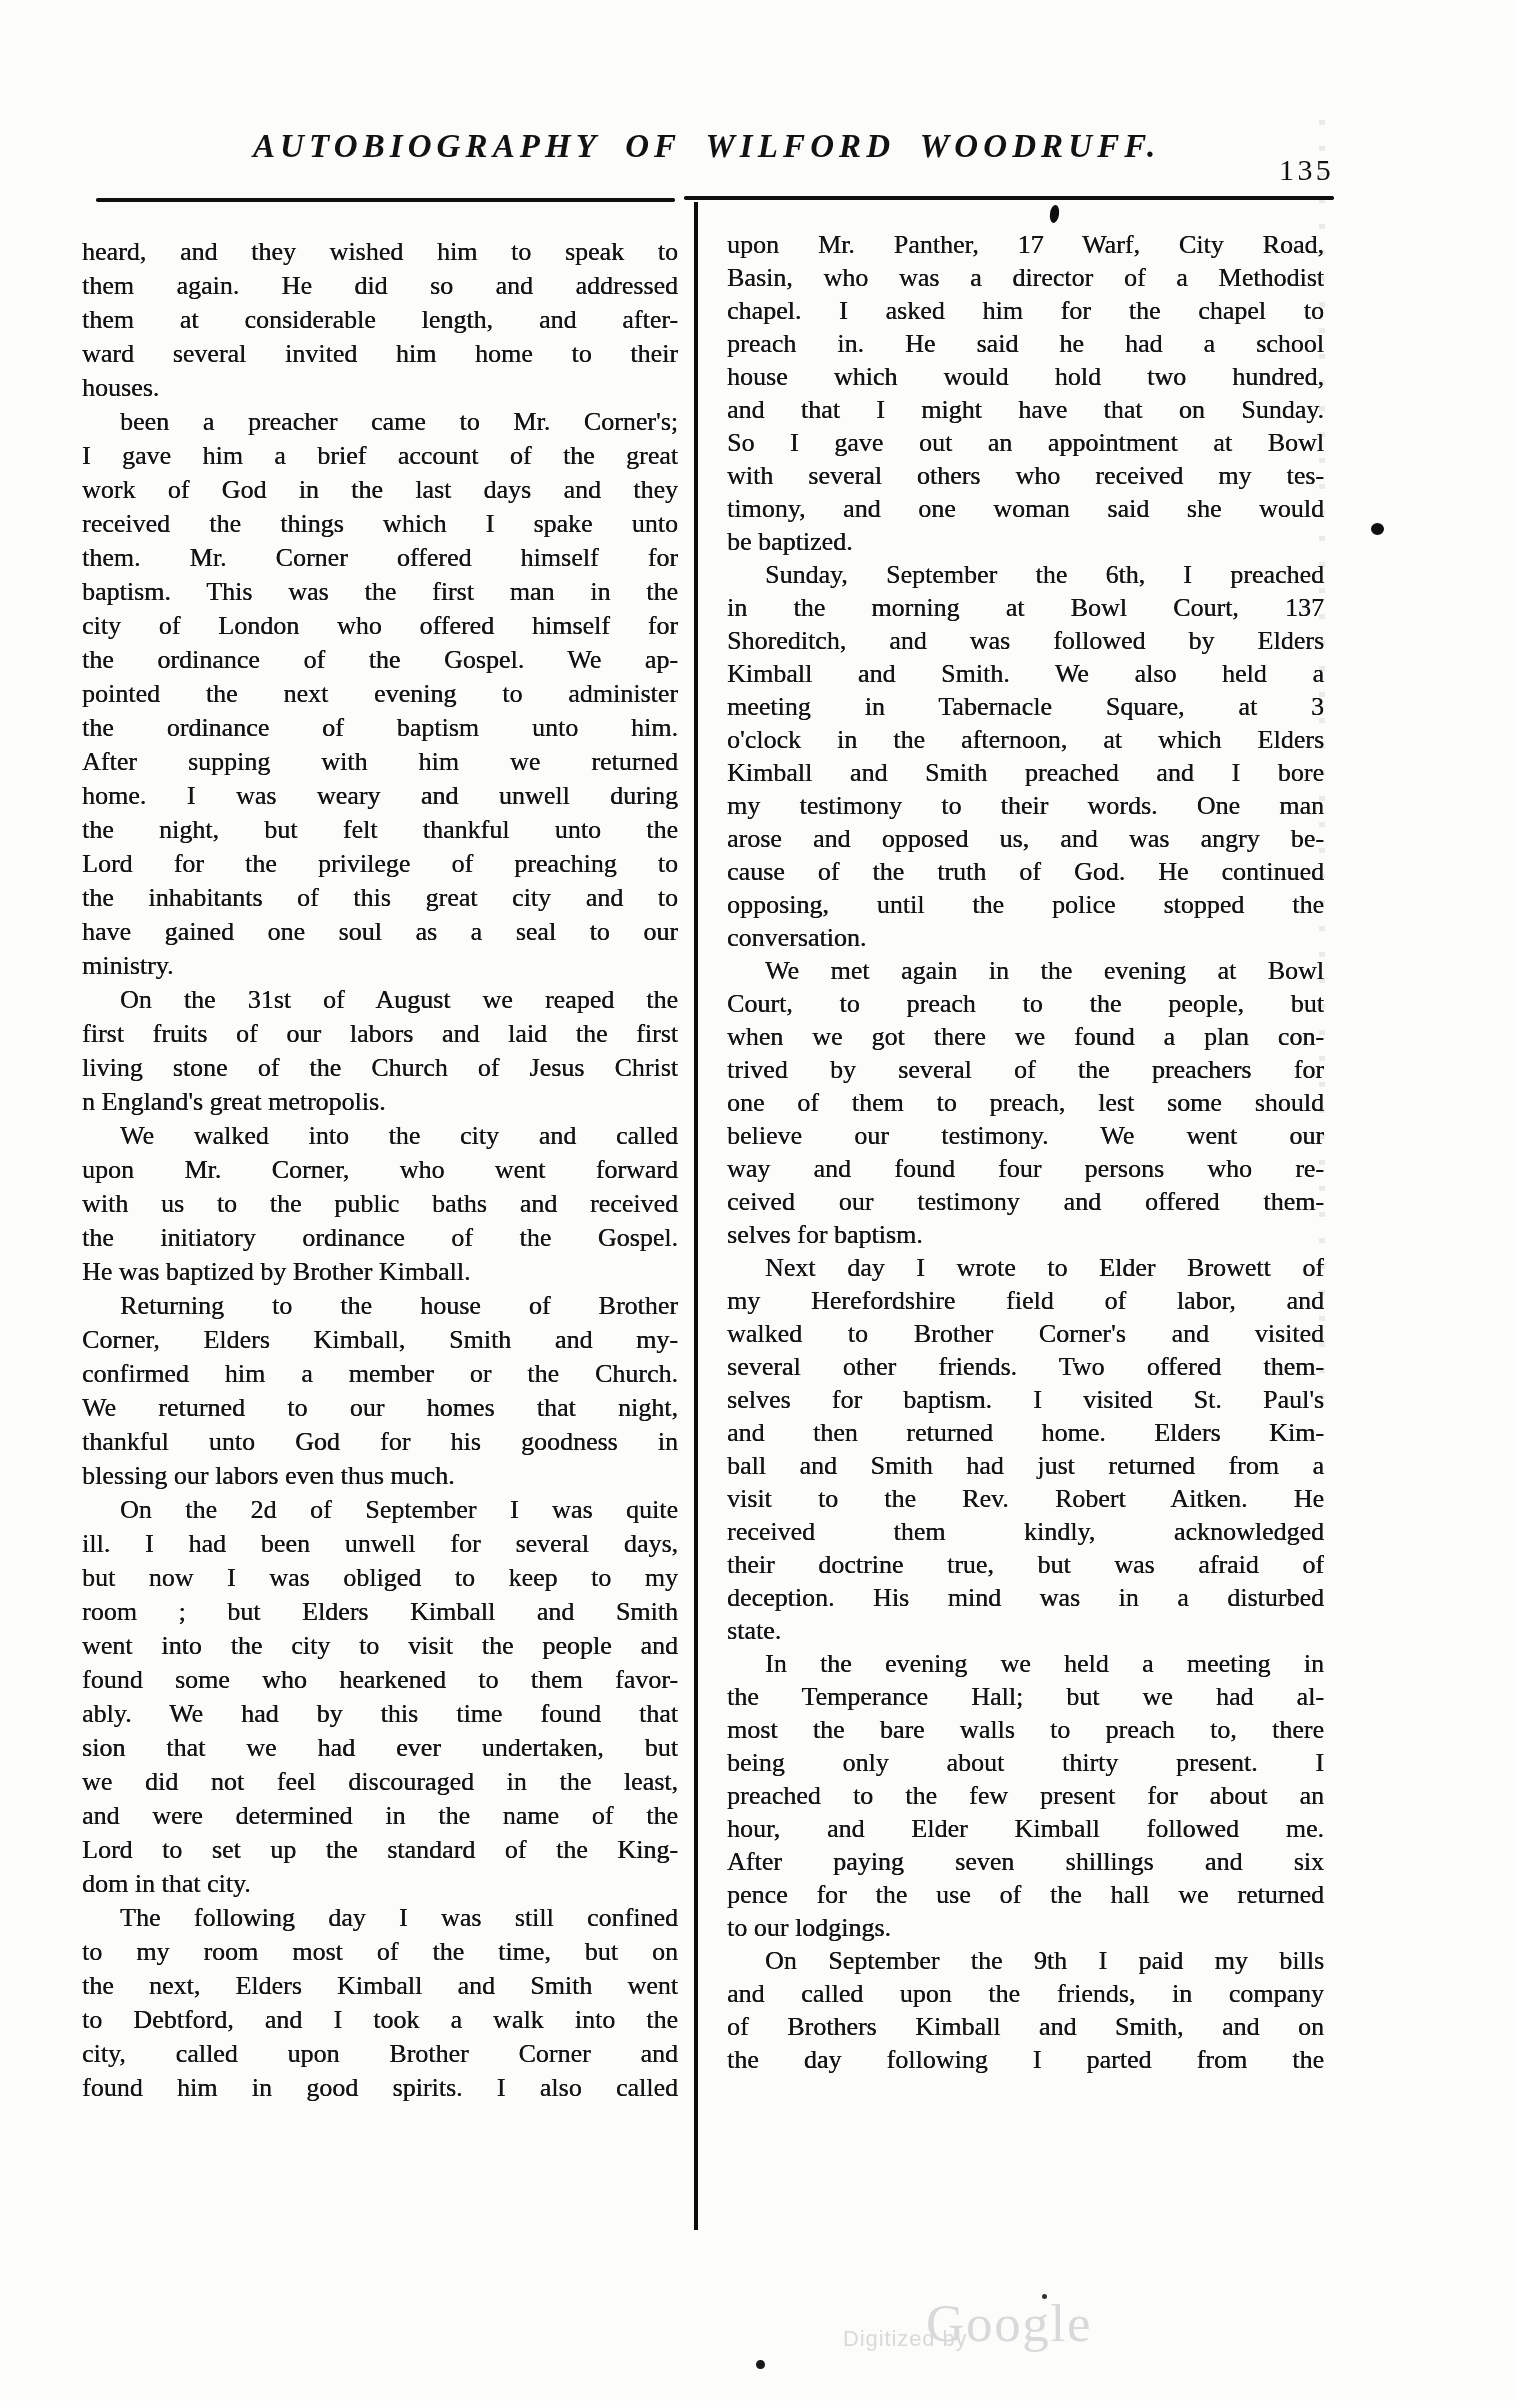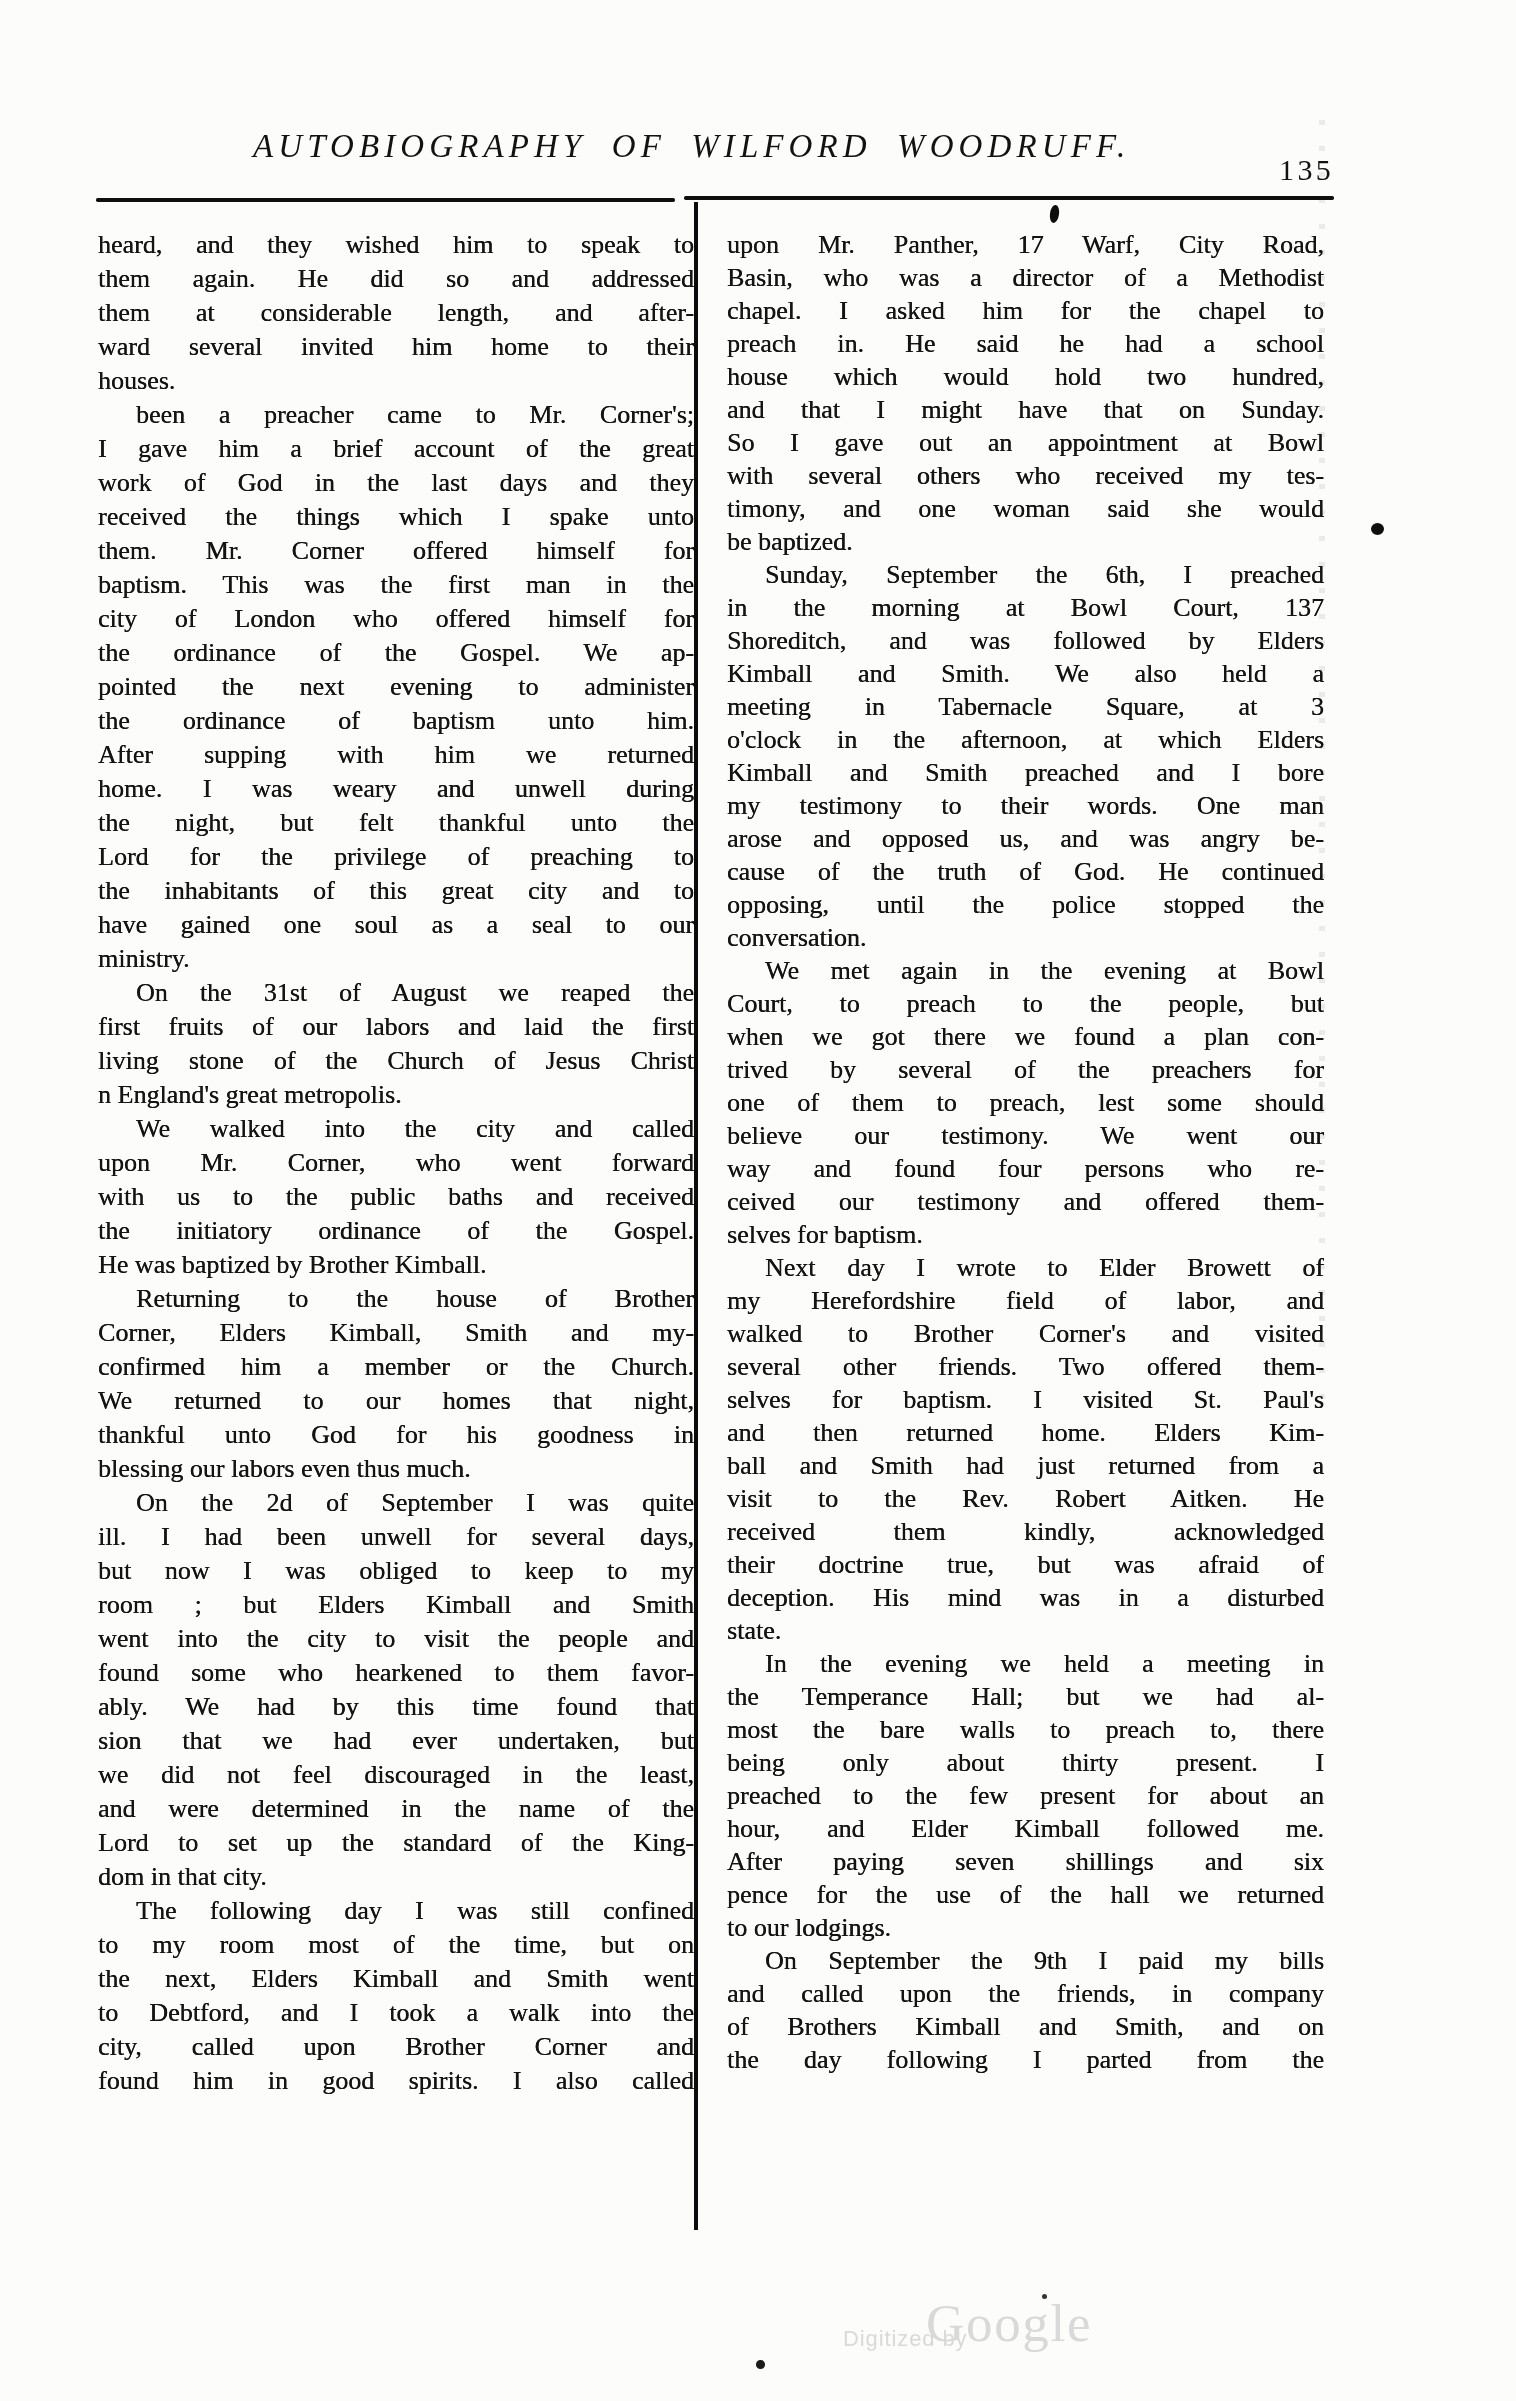--- a/index.html
+++ b/index.html
@@ -12,35 +12,35 @@
     position:relative;
     width:1516px;height:2401px;
     background:var(--paper);
     font-family:"Liberation Serif", serif;
     color:var(--ink);
     overflow:hidden;
   }
   
   .title{
     position:absolute;left:253px;top:128px;
-    font-size:33px;font-style:italic;font-weight:normal;
+    font-size:33px;font-style:italic;font-weight:bold;
     letter-spacing:5.1px;word-spacing:12px;white-space:nowrap;
     color:#121212;
   }
   .pagenum{
     position:absolute;left:1279px;top:153px;
     font-size:30px;letter-spacing:3.4px;color:#121212;
   }
   .rule{position:absolute;height:4.3px;background:#0f0f0f;border-radius:1.7px;}
   .rule-left{left:96px;top:198px;width:579px;}
   .rule-right{left:684px;top:196px;width:650px;}
   .divider{position:absolute;left:694px;top:202px;width:4.3px;height:2028px;background:#0c0c0c;}
   
   .col{position:absolute;top:228px;width:596px;}
-  .col-left{left:98px;}
+  .col-left{left:82px;margin-top:7px;}
   .col-right{left:727px;width:597px;}
   .line{
     font-size:26px;
     height:34px;line-height:34px;
     text-align:justify;text-align-last:justify;
     text-justify:inter-word;
     white-space:normal;overflow:hidden;
     text-shadow:0.3px 0 0 currentColor;
   }
   .col-right .line{height:33px;line-height:33px;}

